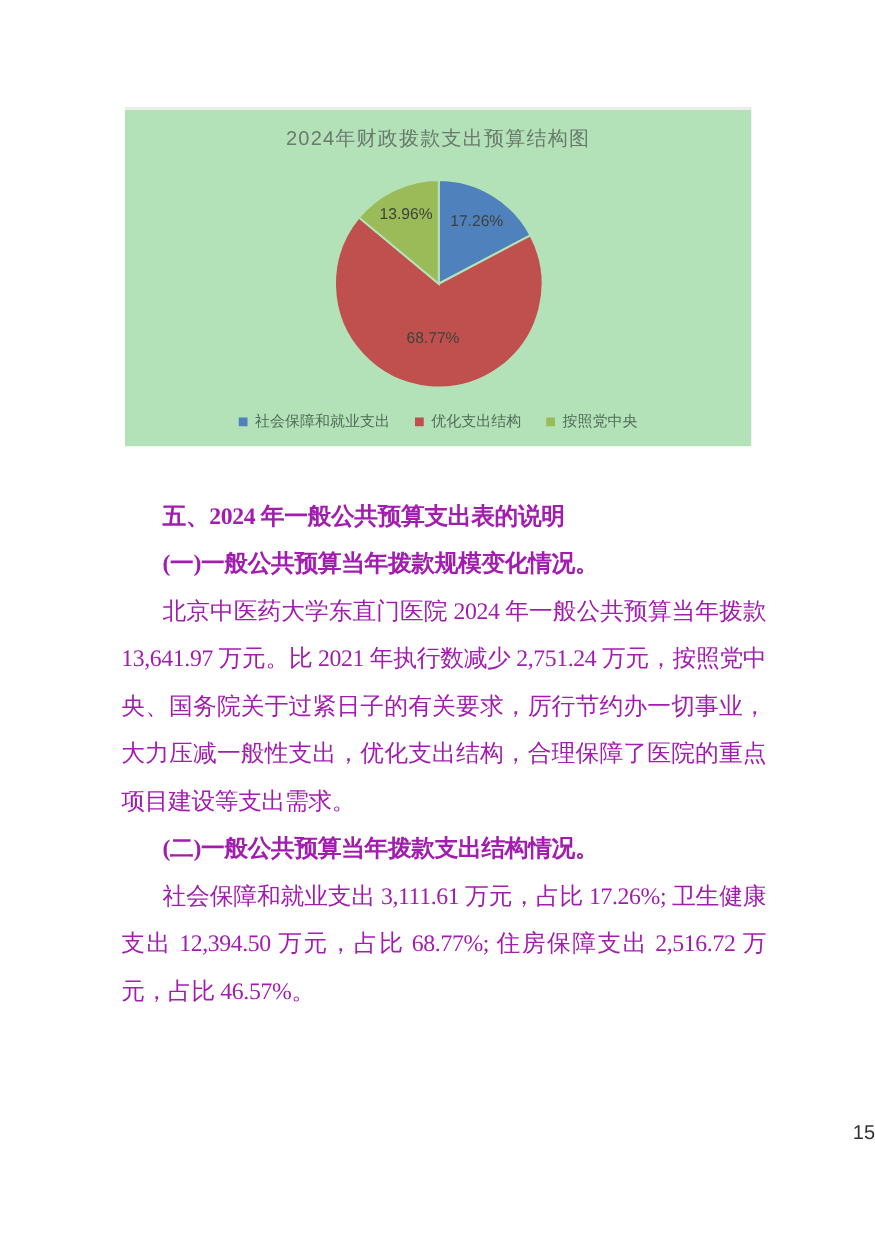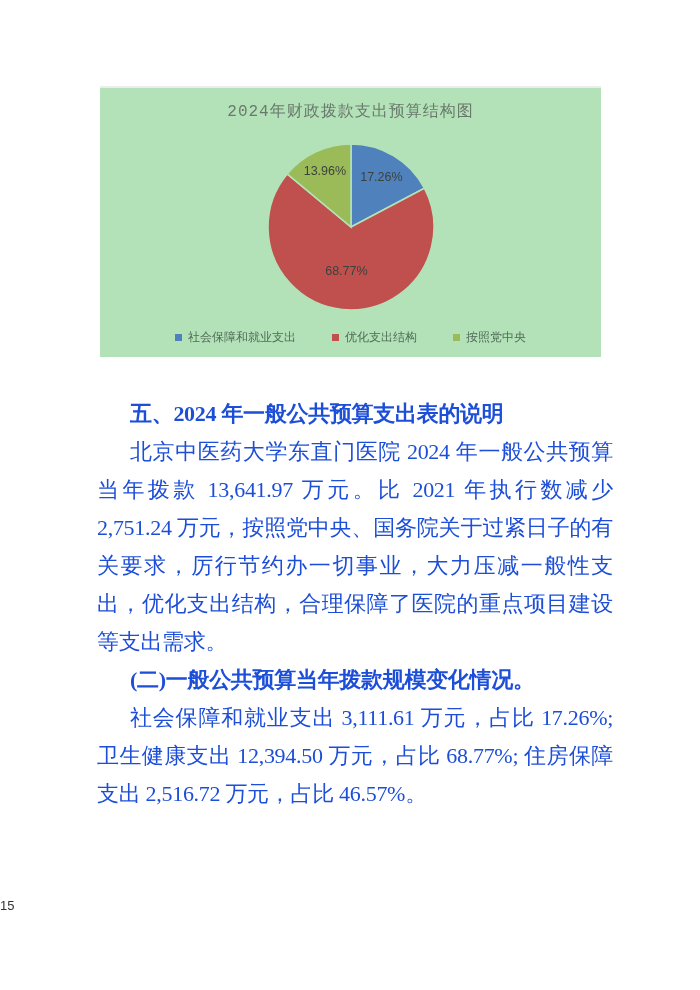--- a/index.html
+++ b/index.html
@@ -26,21 +26,21 @@
     background: #b4e2b8;
     border-top: 2px solid #ececec;
     box-sizing: border-box;
   }
   .chart-title {
     position: absolute;
     top: 13px;
     left: 0;
     width: 100%;
     text-align: center;
-    font-family: Liberation Mono, monospace;
+    font-family: Liberation Sans, sans-serif;
     font-size: 16px;
     letter-spacing: 1px;
     color: #69796c;
   }
   .pie-svg {
     position: absolute;
     left: 0;
     top: 0;
   }
   .slice-label {
@@ -49,21 +49,21 @@
     fill: #3b423c;
   }
   .legend {
     position: absolute;
     left: 0;
     bottom: 11px;
     width: 100%;
     display: flex;
     justify-content: center;
     align-items: center;
-    gap: 36px;
+    gap: 20px;
   }
   .legend-item {
     display: inline-flex;
     align-items: center;
     gap: 6px;
     font-size: 12px;
     color: #4f6d57;
     white-space: nowrap;
   }
   .swatch {
@@ -71,46 +71,46 @@
     width: 7px;
     height: 7px;
   }
 
   
   .text-block {
     position: absolute;
     left: 97px;
     top: 395px;
     width: 516px;
-    font-size: 22px;
+    font-size: 19px;
     line-height: 38px;
     letter-spacing: -0.3px;
-    color: #1d4ed8;
+    color: #a21caf;
     text-align: justify;
   }
   .text-block p {
     margin: 0;
   }
   .heading {
     font-weight: bold;
     padding-left: 33px;
     text-align: left;
   }
   .para {
     text-indent: 33px;
   }
 
   .page-number {
     position: absolute;
     left: 0;
     top: 898px;
     width: 100%;
-    text-align: left;
+    text-align: right;
     font-family: "Liberation Sans", "DejaVu Sans", sans-serif;
-    font-size: 13px;
+    font-size: 16px;
     color: #333333;
   }
 </style>
 </head>
 <body>
 
 <div class="page">
 
   <figure class="chart-panel" style="margin:0">
     <div class="chart-title">2024年财政拨款支出预算结构图</div>
@@ -133,20 +133,21 @@
       </span>
       <span class="legend-item">
         <span class="swatch" style="background: rgb(155, 187, 89);"></span>
         <span>按照党中央</span>
       </span>
     </div>
   </figure>
 
   <div class="text-block">
     <p class="heading">五、2024 年一般公共预算支出表的说明</p>
+    <p class="heading">(一)一般公共预算当年拨款规模变化情况。</p>
     <p class="para">北京中医药大学东直门医院 2024 年一般公共预算当年拨款 13,641.97 万元。比 2021 年执行数减少 2,751.24 万元，按照党中央、国务院关于过紧日子的有关要求，厉行节约办一切事业，大力压减一般性支出，优化支出结构，合理保障了医院的重点项目建设等支出需求。</p>
-    <p class="heading">(二)一般公共预算当年拨款规模变化情况。</p>
+    <p class="heading">(二)一般公共预算当年拨款支出结构情况。</p>
     <p class="para">社会保障和就业支出 3,111.61 万元，占比 17.26%; 卫生健康支出 12,394.50 万元，占比 68.77%; 住房保障支出 2,516.72 万元，占比 46.57%。</p>
   </div>
 
   <div class="page-number">15</div>
 
 </div>
 
 </body></html>

